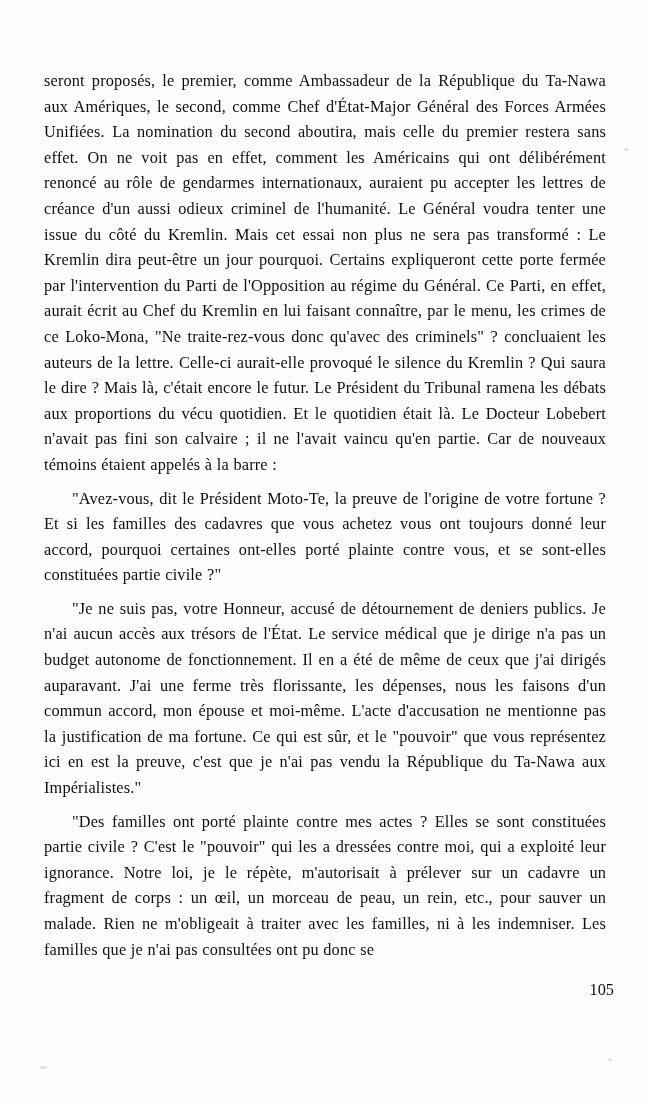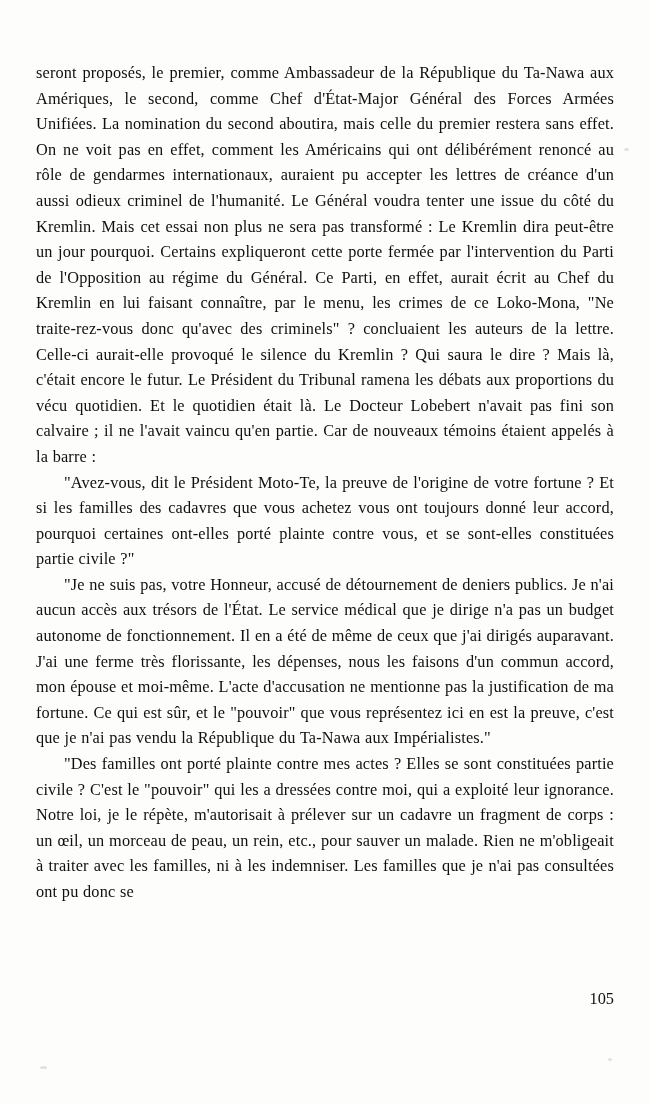--- a/index.html
+++ b/index.html
@@ -22,21 +22,21 @@
     background: #fdfdfb;
     overflow: hidden;
   }
   .textblock {
     position: absolute;
     left: 36px;
     top: 60px;
     width: 578px;
   }
   .para {
-    margin: 0;
+    margin: 8px;
     font-size: 16.3px;
     line-height: 25.6px;
     text-align: justify;
     text-justify: inter-word;
     letter-spacing: 0.01em;
     word-spacing: 0.02em;
     -webkit-hyphens: none;
     hyphens: none;
     font-family: Liberation Serif, serif;
   }
@@ -46,21 +46,20 @@
   .indent {
     text-indent: 28px;
   }
   .folio {
     position: absolute;
     right: 36px;
     top: 980px;
     font-size: 16.3px;
     line-height: 20px;
     text-align: center;
-    margin-top: 9px;
   }
   .speck {
     position: absolute;
     background: #cfcabf;
     border-radius: 50%;
     opacity: .55;
   }
   .s1 { left: 624px; top: 148px; width: 5px; height: 3px; }
   .s2 { left: 40px; top: 1066px; width: 7px; height: 3px; }
   .s3 { left: 608px; top: 1058px; width: 4px; height: 3px; }

